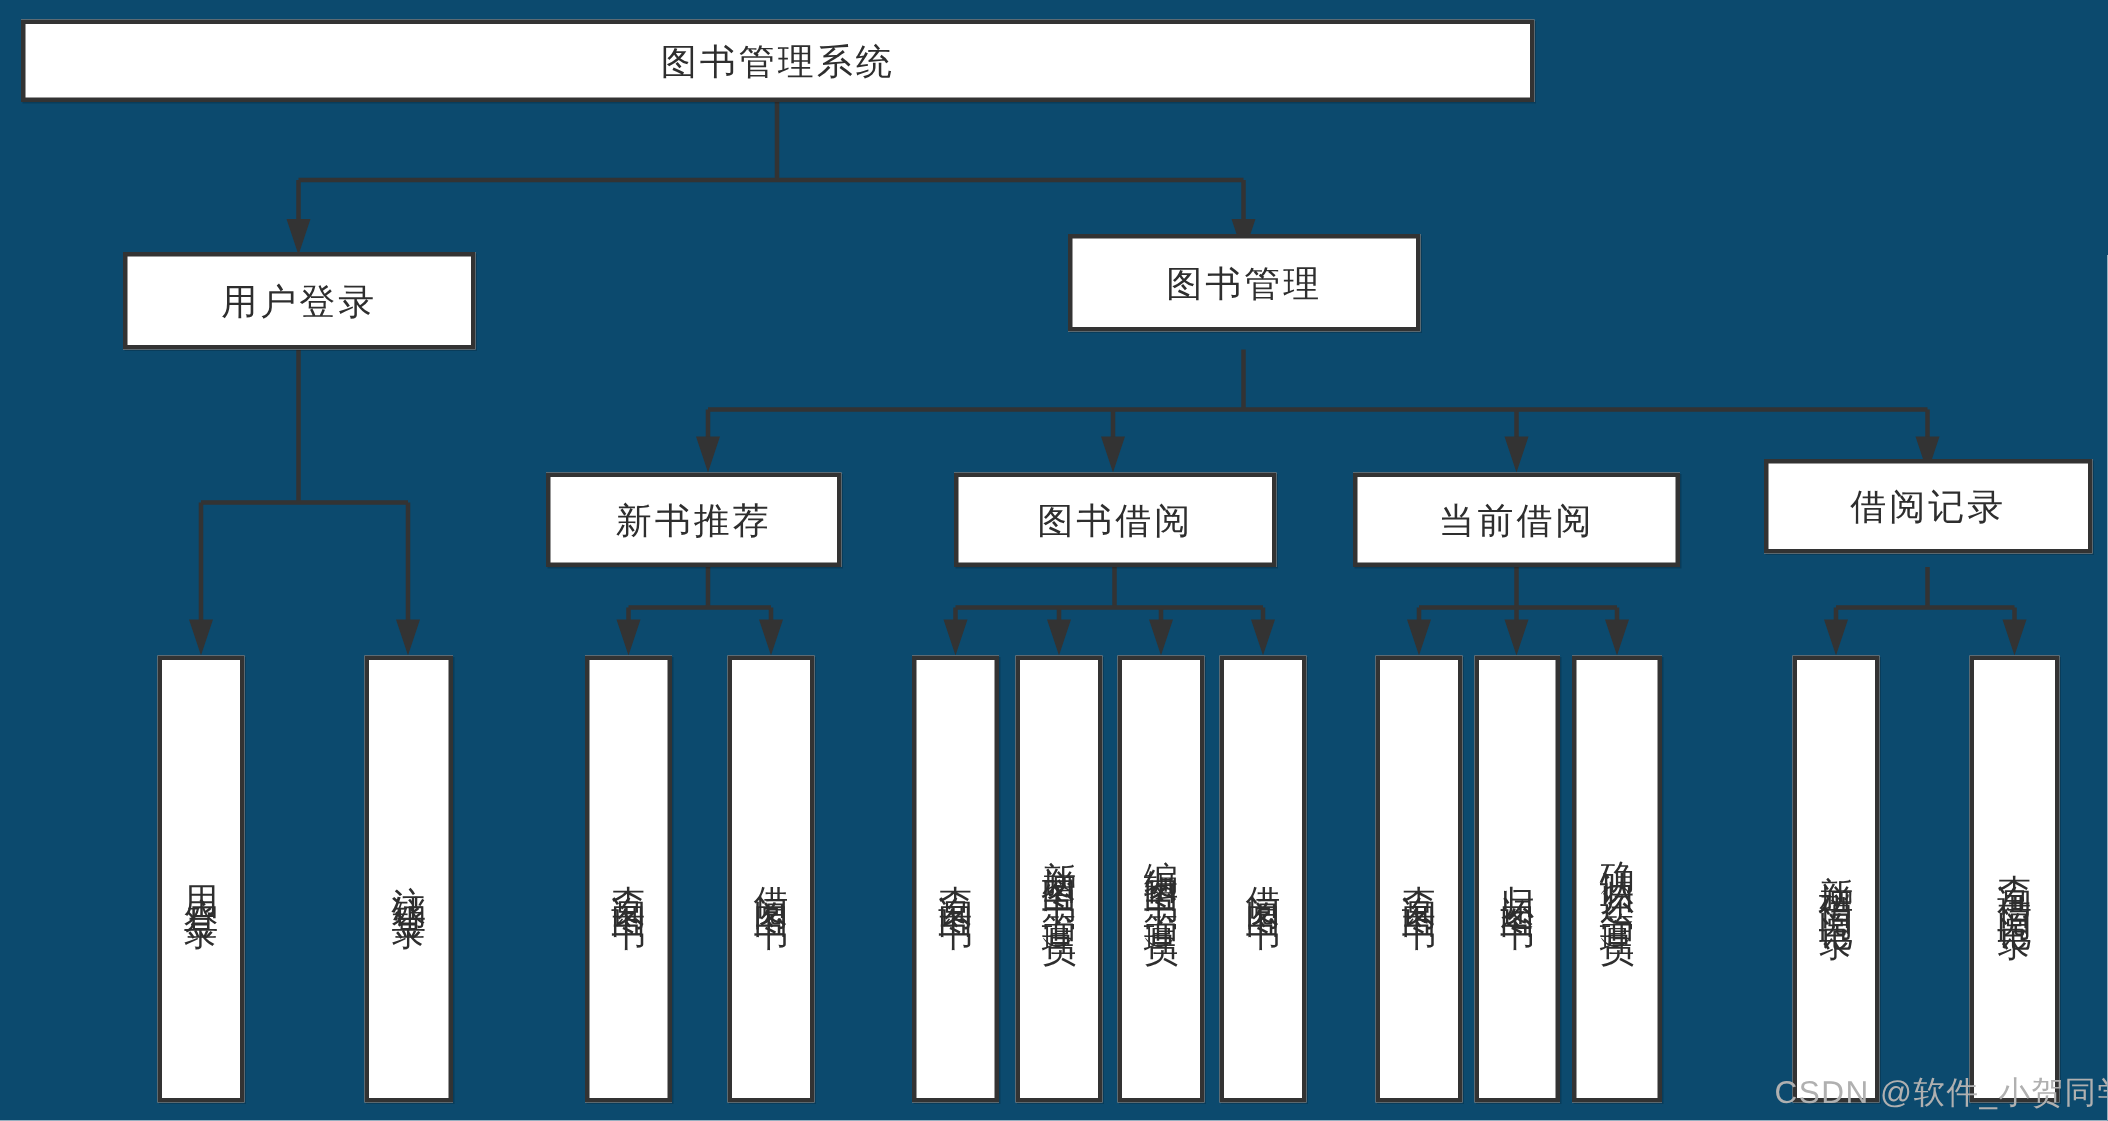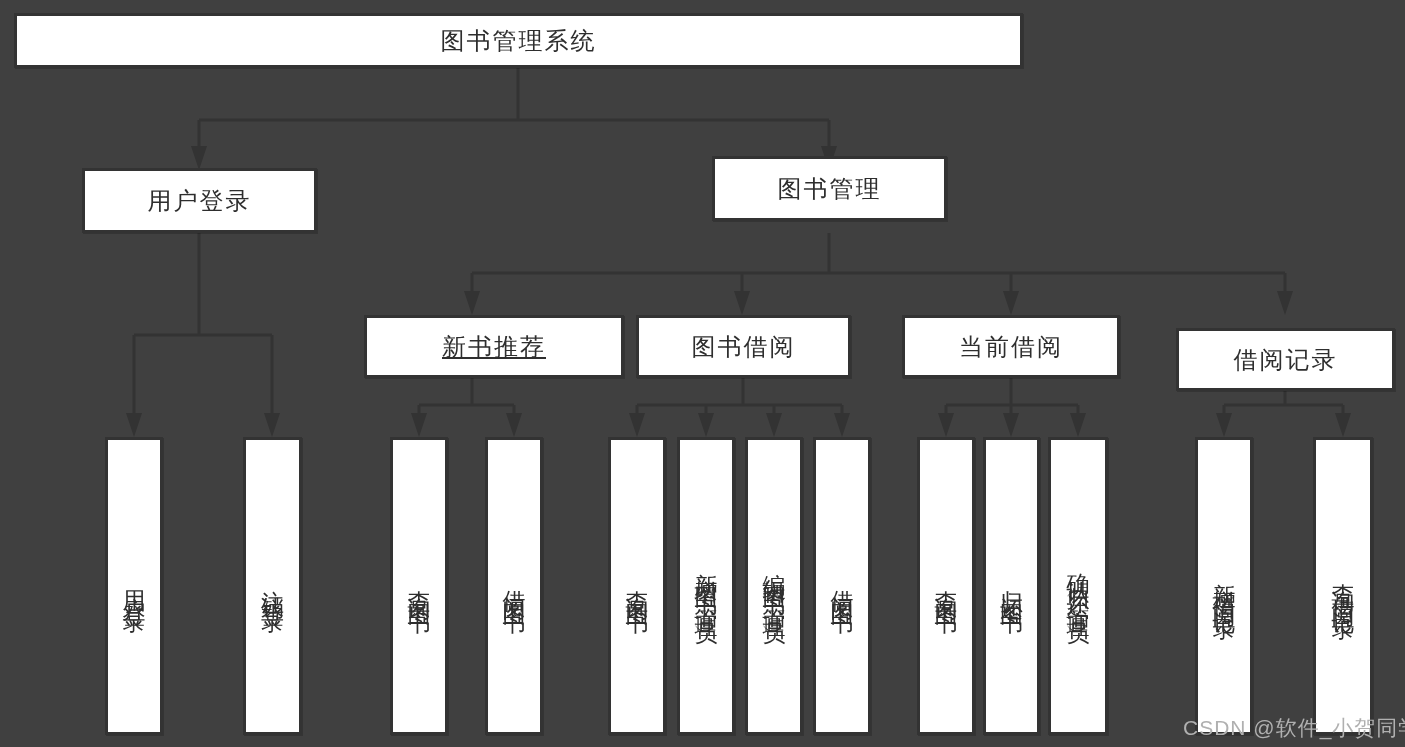--- a/index.html
+++ b/index.html
@@ -2,21 +2,21 @@
 <html><head>
 <meta charset="utf-8">
 <style>
   * { margin: 0; padding: 0; box-sizing: border-box; }
   html, body { background: #ffffff; }
   body { font-family: "Liberation Sans", sans-serif; }
   #canvas {
     position: relative;
     width: 1405px;
     height: 747px;
-    background: #404040;
+    background: #0c4a6e;
     overflow: hidden;
   }
   #connector-svg {
     position: absolute;
     left: 0; top: 0;
     width: 1405px;
     height: 747px;
     z-index: 0;
   }
   .box {
@@ -86,24 +86,24 @@
          M938,413 h16 L946,437 z  M1003,413 h16 L1011,437 z
          M1070,413 h16 L1078,437 z M1216,413 h16 L1224,437 z
          M1335,413 h16 L1343,437 z" fill="#333333" stroke="none"></path>
   </svg>
 
   <div class="box" style="left:14px; top:13px; width:1009px; height:55px;">图书管理系统</div>
 
   <div class="box" style="left:82px; top:168px; width:235px; height:65px;">用户登录</div>
   <div class="box" style="left:712px; top:156px; width:235px; height:65px;">图书管理</div>
 
-  <div class="box" style="left:364px; top:315px; width:260px; height:63px;text-decoration:underline;">新书推荐</div>
+  <div class="box" style="left:364px; top:315px; width:197px; height:63px;">新书推荐</div>
   <div class="box" style="left:636px; top:315px; width:215px; height:63px;">图书借阅</div>
   <div class="box" style="left:902px; top:315px; width:218px; height:63px;text-align:right;">当前借阅</div>
-  <div class="box" style="left:1176px; top:328px; width:219px; height:63px;">借阅记录</div>
+  <div class="box" style="left:1176px; top:306px; width:219px; height:63px;">借阅记录</div>
 
   <div class="vbox" style="left:105px; width:58px;">用户登录</div>
   <div class="vbox" style="left:243px; width:59px;">注销登录</div>
 
   <div class="vbox" style="left:390px; width:58px;">查询图书</div>
   <div class="vbox" style="left:485px; width:58px;">借阅图书</div>
 
   <div class="vbox" style="left:608px; width:58px;">查询图书</div>
   <div class="vbox" style="left:677px; width:58px;">新增图书（管理员）</div>
   <div class="vbox" style="left:745px; width:58px;">编辑图书（管理员）</div>

